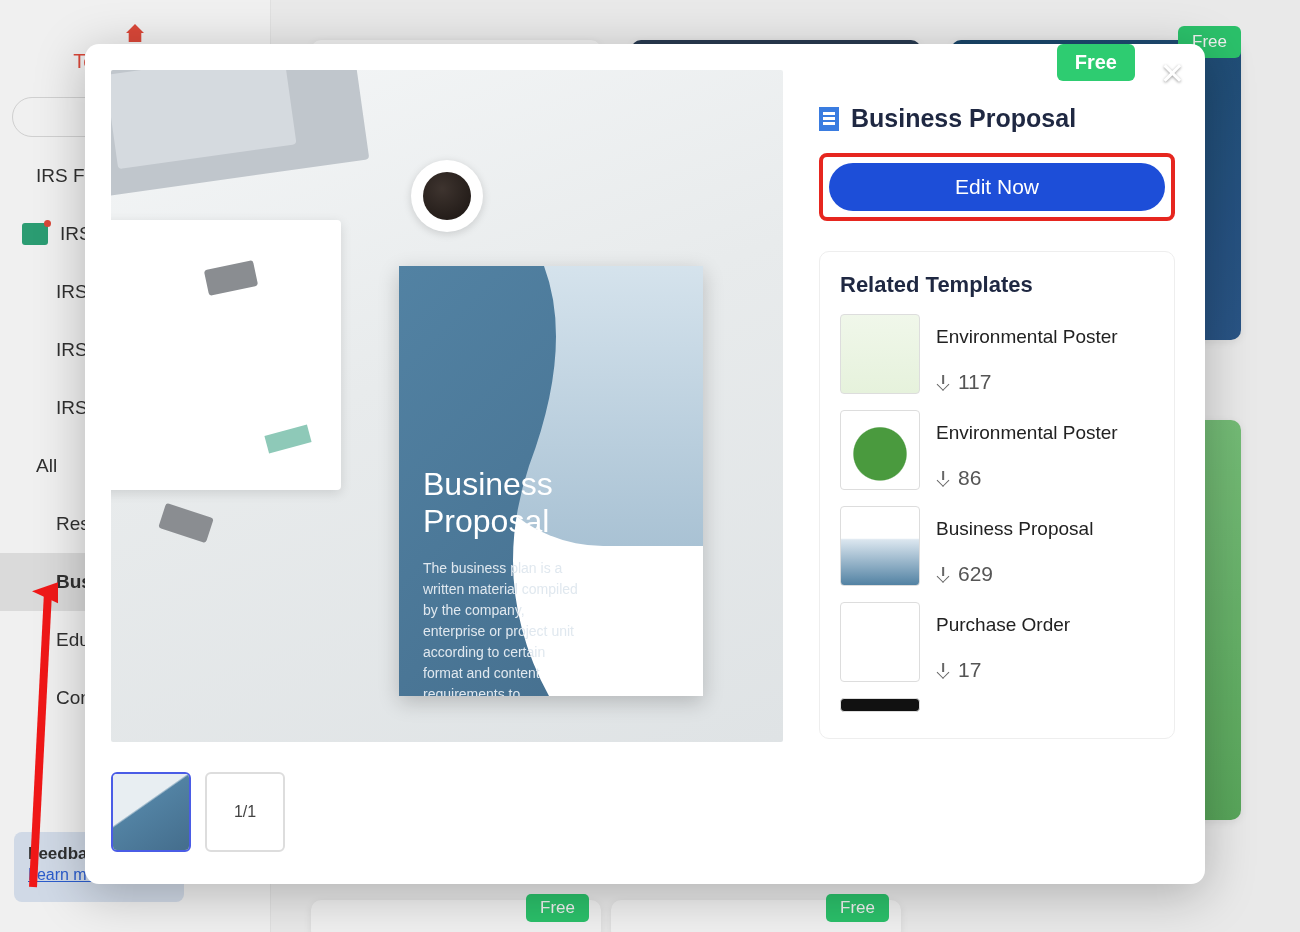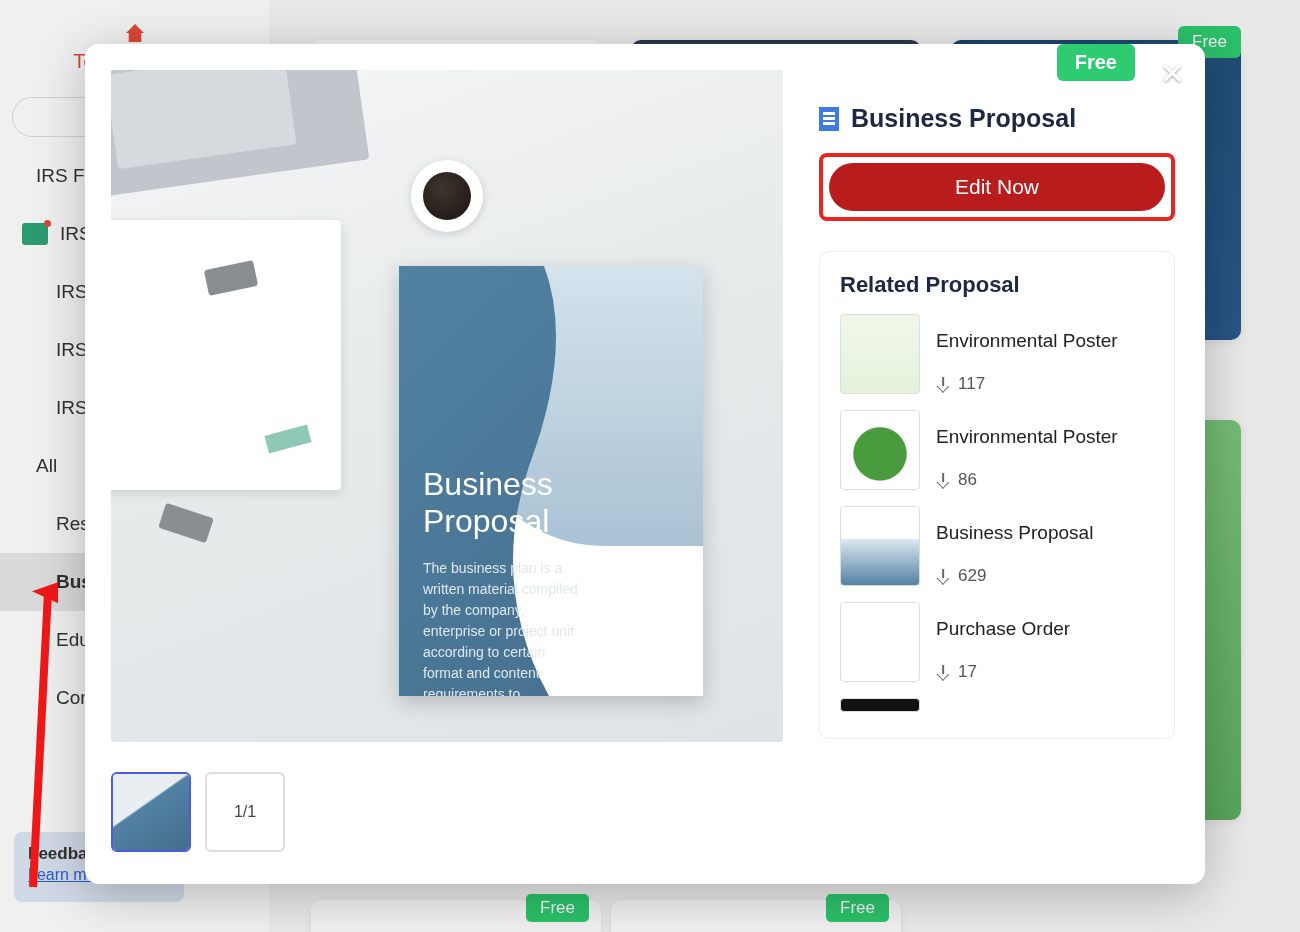--- a/index.html
+++ b/index.html
@@ -77,34 +77,34 @@
     .sp-meta { display: flex; align-items: center; justify-content: space-between; margin-top: 22px; }
     .sp-downloads { display: flex; align-items: center; gap: 8px; color: #555; font-size: 18px; }
     .sp-share { display: flex; align-items: center; gap: 10px; }
     .sp-share .share-label { display: flex; align-items: center; gap: 6px; color: #444; font-size: 18px; }
     .social { width: 30px; height: 30px; border-radius: 50%; display: flex; align-items: center; justify-content: center; color: #fff; font-size: 16px; font-weight: bold; }
     .social.fb { background: #1877f2; }
     .social.tw { background: #1da1f2; }
     .social.li { background: #0a66c2; }
     
     .edit-btn-wrap { margin-top: 20px; border: 4px solid #e6261f; border-radius: 8px; padding: 6px; }
-    .edit-btn { width: 100%; height: 48px; background: #b91c1c; color: #fff; border: none; border-radius: 24px; font-size: 21px; font-weight: 500; cursor: pointer; }
+    .edit-btn { width: 100%; height: 48px; background: #1d4ed8; color: #fff; border: none; border-radius: 24px; font-size: 21px; font-weight: 500; cursor: pointer; }
     
     .related { margin-top: 30px; border: 1px solid #eee; border-radius: 10px; padding: 20px 20px 10px; }
     .related h3 { font-size: 22px; font-weight: 600; color: #1f2842; margin-bottom: 16px; }
     .rel-item { display: flex; gap: 16px; margin-bottom: 16px; align-items: flex-end; }
     .rel-thumb { width: 80px; height: 80px; border: 1px solid #ddd; border-radius: 4px; flex-shrink: 0; }
     .rel-thumb.t1 { background: linear-gradient(180deg, #f0f7ea, #e6f2dc); }
     .rel-thumb.t2 { background: radial-gradient(circle at 50% 55%, #4a9a3e 45%, #fff 47%); }
     .rel-thumb.t3 { background: linear-gradient(180deg, #fff 40%, #dbe6ef 42%, #5282a3 100%); }
     .rel-thumb.t4 { background: #fff; border: 1px solid #ddd; }
     .rel-thumb.t5 { width: 80px; height: 14px; background: #111; }
     .rel-info { flex: 1; }
     .rel-name { font-size: 19px; color: #222; margin-bottom: 22px; }
-    .rel-dl { display: flex; align-items: center; gap: 8px; color: #555; font-size: 17px; }
+    .rel-dl { display: flex; align-items: center; gap: 8px; color: #555; font-size: 21px; }
     .dl-icon { display: inline-block; width: 14px; height: 14px; position: relative; }
     .dl-icon::before { content:''; position:absolute; left:50%; top:0; width:1.7px; height:9px; background:#666; transform: translateX(-50%); }
     .dl-icon::after { content:''; position:absolute; left:50%; top:5px; width:8px; height:8px; border-right:1.7px solid #666; border-bottom:1.7px solid #666; transform: translateX(-50%) rotate(45deg); }
     .share-up-icon { display: inline-block; width: 14px; height: 14px; position: relative; border: 1.7px solid #555; border-top: none; margin-right: 2px; }
     .share-up-icon::before { content:''; position:absolute; left:50%; top:-8px; width:1.7px; height:12px; background:#555; transform: translateX(-50%); }
     .share-up-icon::after { content:''; position:absolute; left:50%; top:-8px; width:7px; height:7px; border-left:1.7px solid #555; border-top:1.7px solid #555; transform: translateX(-50%) rotate(45deg); }
     
   </style>
 </head>
 <body>
@@ -200,21 +200,21 @@
     <div class="sp-title">
       <span class="doc-icon"></span>
       <h2>Business Proposal</h2>
     </div>
 
     <div class="edit-btn-wrap">
       <button class="edit-btn">Edit Now</button>
     </div>
 
     <div class="related">
-      <h3>Related Proposal</h3>
+      <h3>Related Templates</h3>
 
       <div class="rel-item">
         <div class="rel-thumb t1"></div>
         <div class="rel-info">
           <div class="rel-name">Environmental Poster</div>
           <div class="rel-dl">
             <span class="dl-icon"></span>
             <span>117</span>
           </div>
         </div>

